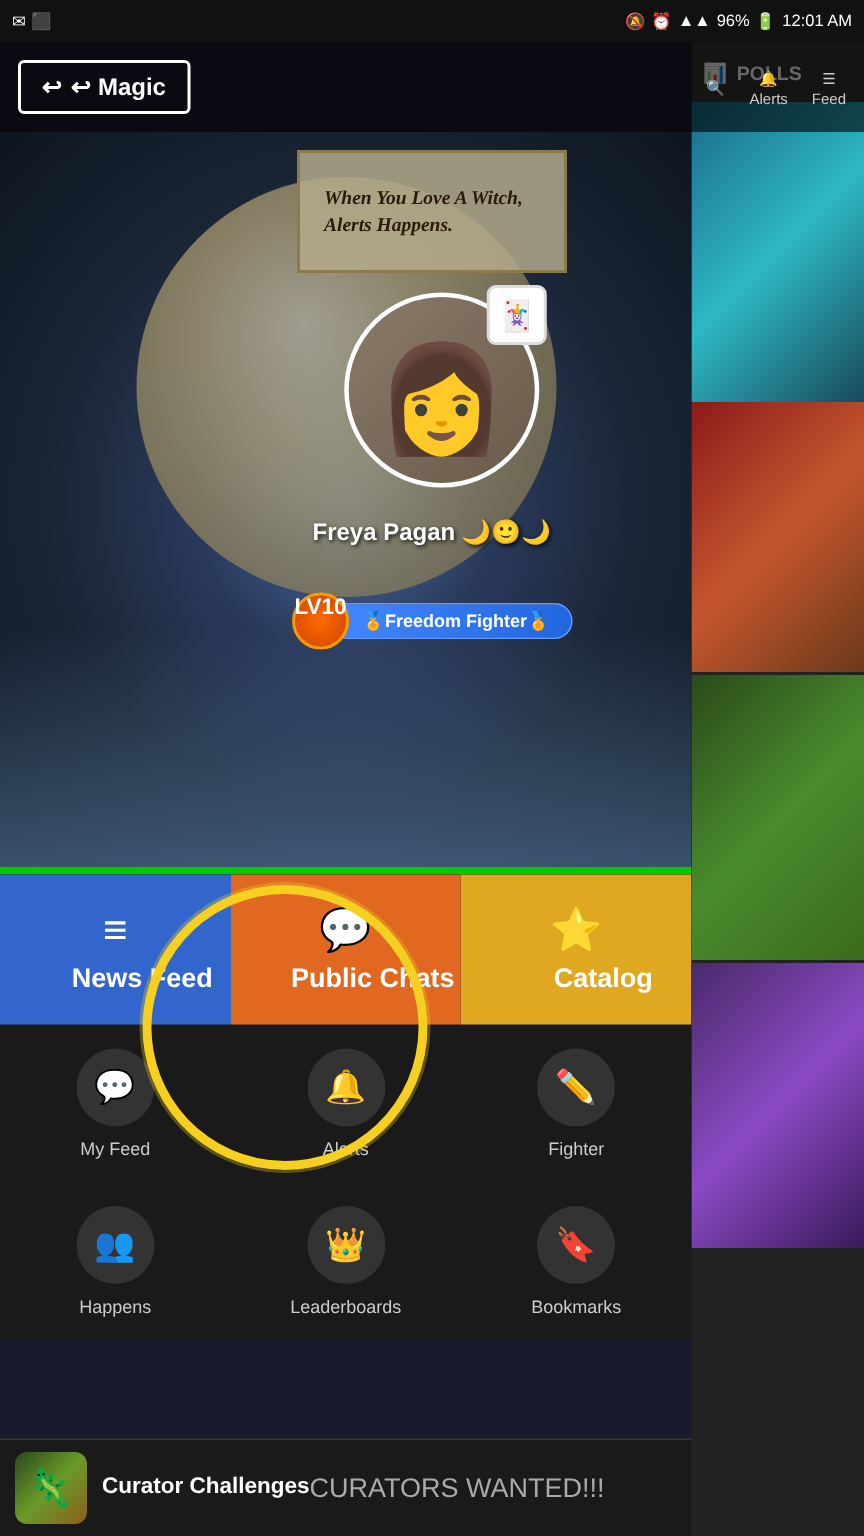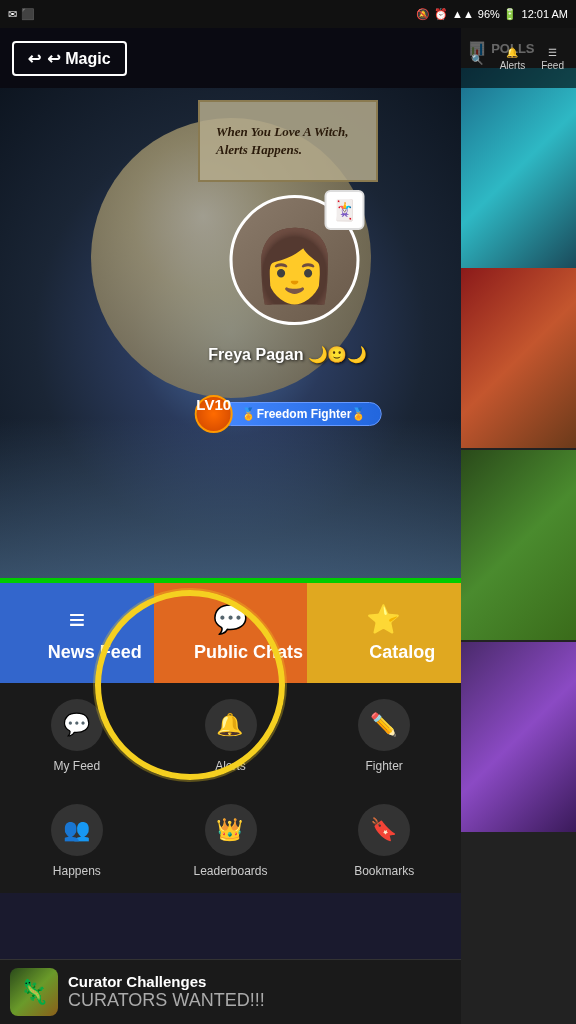--- a/index.html
+++ b/index.html
@@ -391,21 +391,21 @@
       background: linear-gradient(135deg, #2a4a1a, #6a9a2a, #8b5e1a);
       overflow: hidden;
       display: flex;
       align-items: center;
       justify-content: center;
       font-size: 24px;
       flex-shrink: 0;
     }
     .curator-text {
       display: flex;
-      flex-direction: column;
+      flex-direction: row;
     }
     .curator-title {
       color: white;
       font-size: 15px;
       font-weight: bold;
     }
     .curator-subtitle {
       color: #aaa;
       font-size: 18px;
     }

